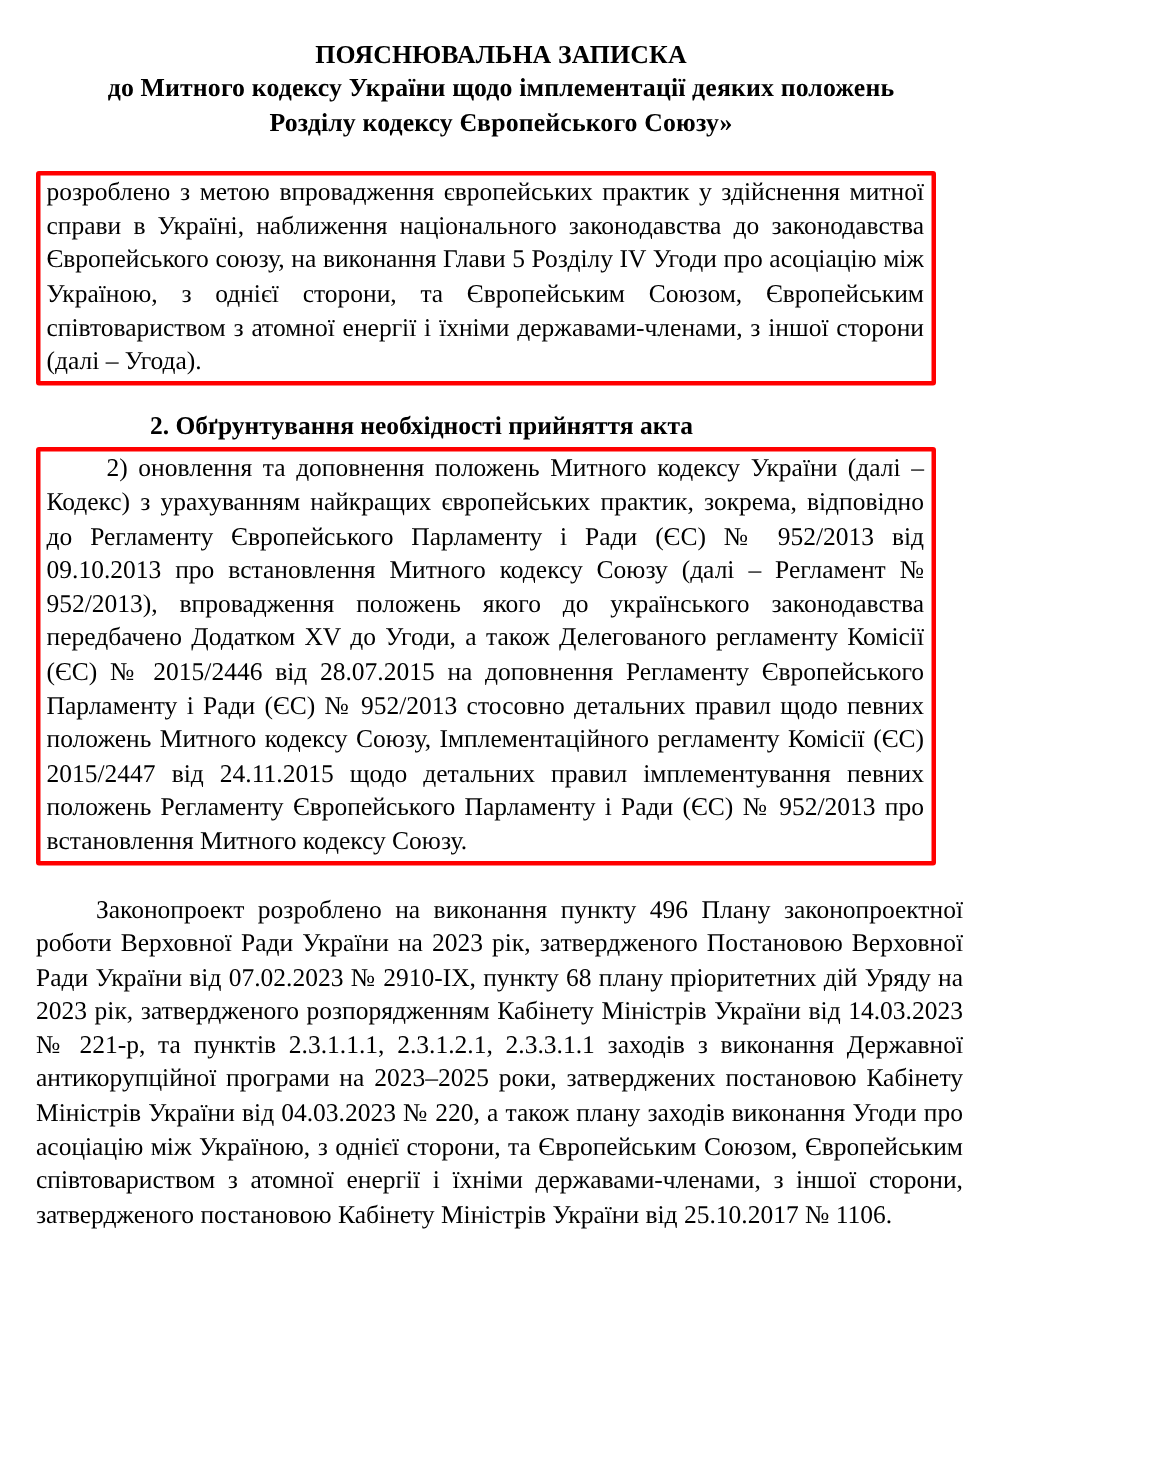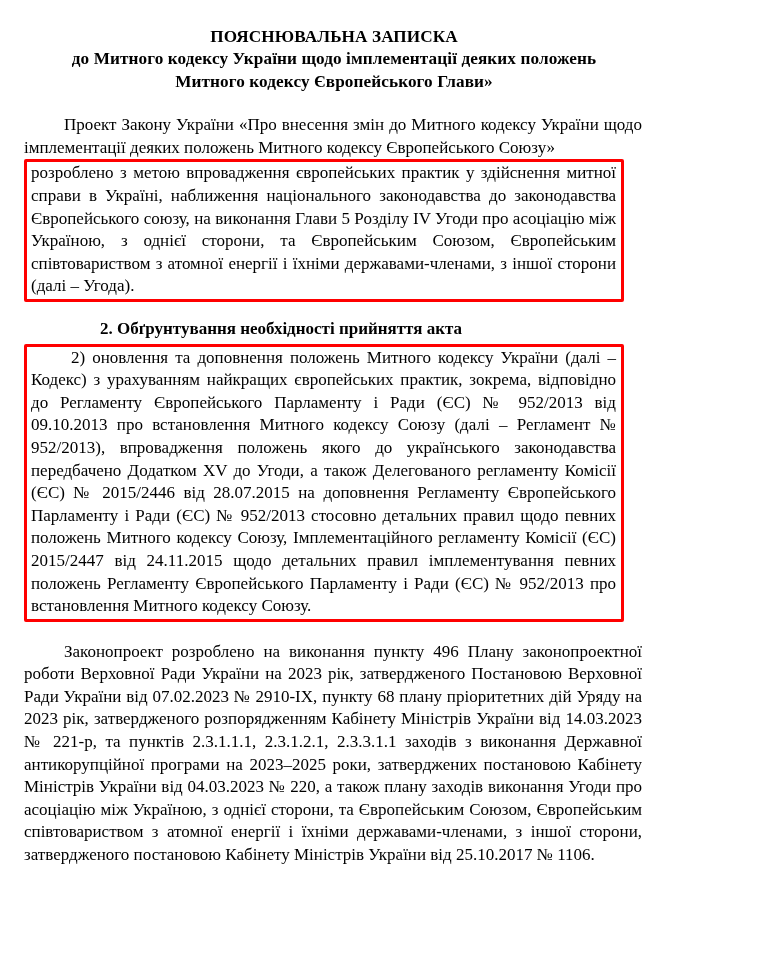--- a/index.html
+++ b/index.html
@@ -69,27 +69,26 @@
   .tail-block { margin-top: 12px; }
 </style>
 </head>
 <body>
 
 <div class="page">
 
   <div class="doc-title">
     <span class="title-line">ПОЯСНЮВАЛЬНА ЗАПИСКА</span>
     <span class="title-line">до Митного кодексу України щодо імплементації деяких положень</span>
-    <span class="title-line">Митного кодексу Європейського Глави»</span>
+    <span class="title-line">Розділу кодексу Європейського Союзу»</span>
   </div>
 
   <div class="gap-after-title"></div>
 
   <div>
-    <p class="body-text indent">Проект Закону України «Про внесення змін до Митного кодексу України щодо імплементації деяких положень Митного кодексу Європейського Союзу»</p>
     <div class="boxed">
       <p class="body-text">розроблено з метою впровадження європейських практик у здійснення митної справи в Україні, наближення національного законодавства до законодавства Європейського союзу, на виконання Глави 5 Розділу IV Угоди про асоціацію між Україною, з однієї сторони, та Європейським Союзом, Європейським співтовариством з атомної енергії і їхніми державами-членами, з іншої сторони (далі – Угода).</p>
     </div>
   </div>
 
   <div class="spacer-lg"></div>
 
   <div>
     <p class="section-heading">2. Обґрунтування необхідності прийняття акта</p>
 

